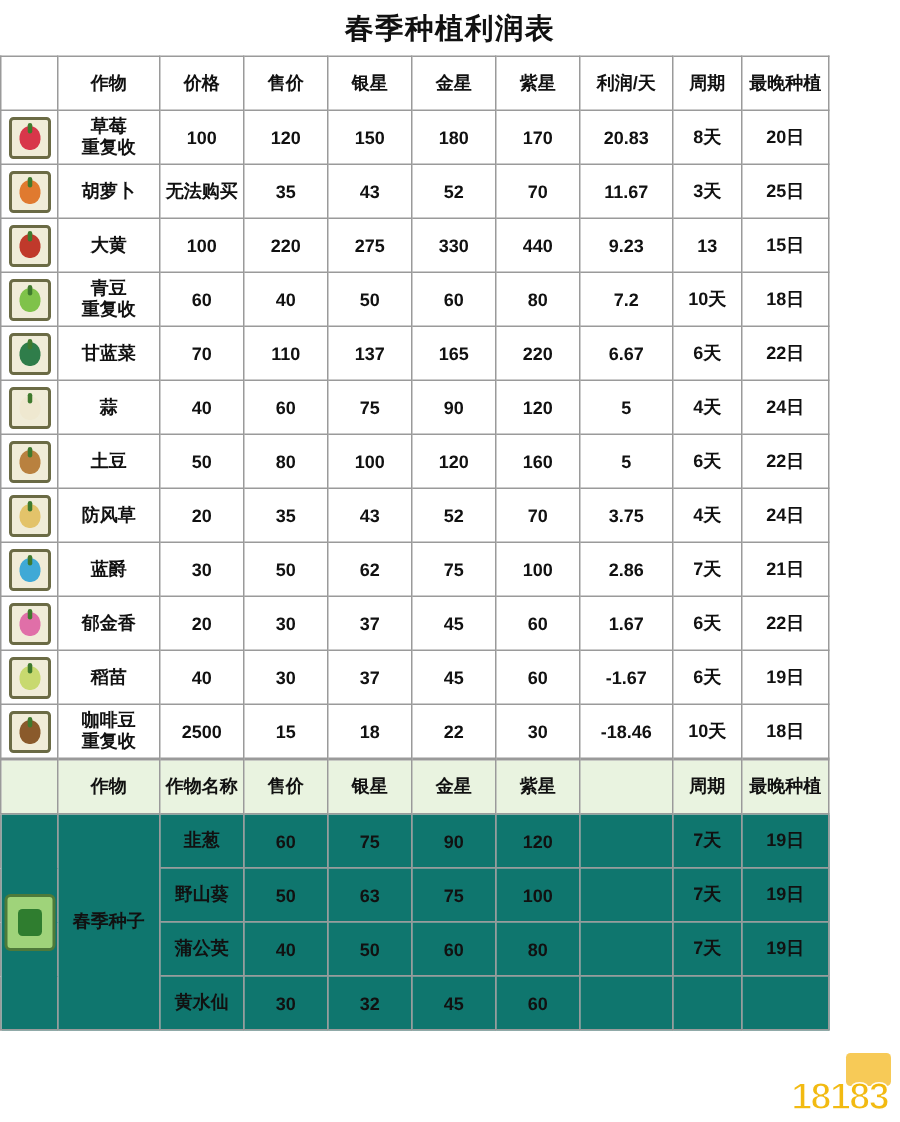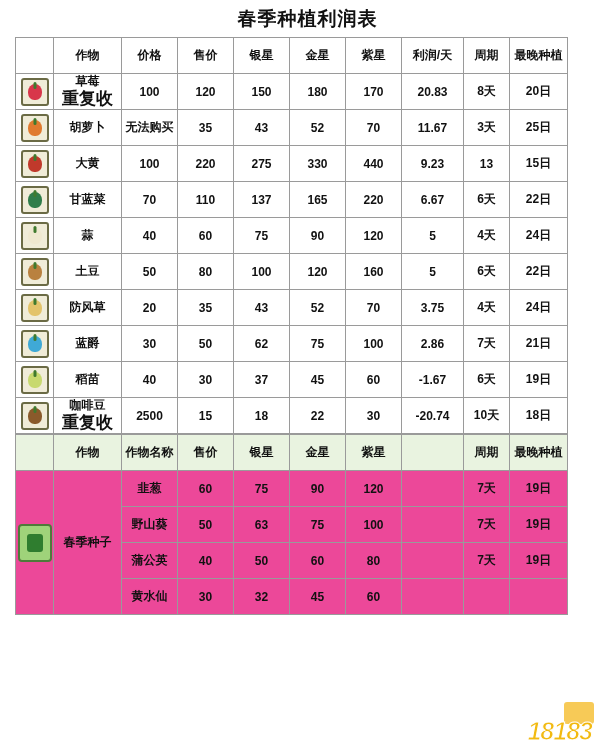--- a/index.html
+++ b/index.html
@@ -13,21 +13,20 @@
     font-family: "Liberation Sans", sans-serif;
     color: #1a1a1a;
     overflow: hidden;
     position: relative;
   }
   .page {
     width: 600px;
     height: 748px;
     position: relative;
     box-sizing: border-box;
-    padding-left: 15px;
   }
   .title {
     text-align: center;
     font-size: 19px;
     font-weight: bold;
     letter-spacing: 1px;
     padding: 6px 0 5px 0;
     color: #111;
   }
   table.grid {
@@ -57,21 +56,21 @@
     width: 38px;
     padding: 0;
   }
   .namecell {
     width: 68px;
     font-size: 12.5px;
     line-height: 1.15;
   }
   .sub {
     display: block;
-    font-size: 17px;
+    font-size: 12px;
   }
   .numcell { width: 56px; }
   .profitcell { width: 62px; margin-left: 12px; }
   .cyclecell { width: 46px; }
   .latecell { width: 58px; margin-left: 30px; }
 
   
   .sprite {
     width: 28px;
     height: 28px;
@@ -102,21 +101,21 @@
     border-radius: 2px;
   }
 
   
   .seedhdr td {
     background: #e9f3e0;
     height: 26px;
     font-size: 12.5px;
   }
   .seedrow td {
-    background: #ec4899;
+    background: #0f766e;
     height: 33px;
   }
   .seedicon {
     width: 38px;
     background: #eef7e6;
   }
   .seedname {
     width: 68px;
     background: #eef7e6;
     font-size: 12.5px;
@@ -140,21 +139,20 @@
     height: 18px;
     background: #2f7d2f;
     border-radius: 3px;
   }
   .watermark {
     position: absolute;
     right: 8px;
     bottom: 2px;
     font-size: 25px;
     font-weight: bold;
-    font-style: italic;
     color: #f2b705;
     -webkit-text-stroke: 1px #ffffff;
     letter-spacing: -1px;
     opacity: 0.95;
     pointer-events: none;
   }
   .wm-badge {
     position: absolute;
     right: 6px;
     bottom: 24px;
@@ -233,20 +231,37 @@
           <td class="numcell">275</td>
           <td class="numcell">330</td>
           <td class="numcell">440</td>
           <td class="profitcell">9.23</td>
           <td class="cyclecell">13</td>
           <td class="latecell">15日</td>
         </tr>
         <tr>
           <td class="iconcell">
             <span class="sprite" style="background: rgb(240, 236, 216);">
+              <span class="dot" style="background: rgb(127, 194, 74);"></span>
+              <span class="stem"></span>
+            </span>
+          </td>
+          <td class="namecell"><span>青豆</span><span class="sub">重复收</span></td>
+          <td class="numcell">60</td>
+          <td class="numcell">40</td>
+          <td class="numcell">50</td>
+          <td class="numcell">60</td>
+          <td class="numcell">80</td>
+          <td class="profitcell">7.2</td>
+          <td class="cyclecell">10天</td>
+          <td class="latecell">18日</td>
+        </tr>
+        <tr>
+          <td class="iconcell">
+            <span class="sprite" style="background: rgb(240, 236, 216);">
               <span class="dot" style="background: rgb(47, 125, 74);"></span>
               <span class="stem"></span>
             </span>
           </td>
           <td class="namecell"><span>甘蓝菜</span></td>
           <td class="numcell">70</td>
           <td class="numcell">110</td>
           <td class="numcell">137</td>
           <td class="numcell">165</td>
           <td class="numcell">220</td>
@@ -318,20 +333,37 @@
           <td class="numcell">62</td>
           <td class="numcell">75</td>
           <td class="numcell">100</td>
           <td class="profitcell">2.86</td>
           <td class="cyclecell">7天</td>
           <td class="latecell">21日</td>
         </tr>
         <tr>
           <td class="iconcell">
             <span class="sprite" style="background: rgb(240, 236, 216);">
+              <span class="dot" style="background: rgb(224, 111, 168);"></span>
+              <span class="stem"></span>
+            </span>
+          </td>
+          <td class="namecell"><span>郁金香</span></td>
+          <td class="numcell">20</td>
+          <td class="numcell">30</td>
+          <td class="numcell">37</td>
+          <td class="numcell">45</td>
+          <td class="numcell">60</td>
+          <td class="profitcell">1.67</td>
+          <td class="cyclecell">6天</td>
+          <td class="latecell">22日</td>
+        </tr>
+        <tr>
+          <td class="iconcell">
+            <span class="sprite" style="background: rgb(240, 236, 216);">
               <span class="dot" style="background: rgb(200, 217, 111);"></span>
               <span class="stem"></span>
             </span>
           </td>
           <td class="namecell"><span>稻苗</span></td>
           <td class="numcell">40</td>
           <td class="numcell">30</td>
           <td class="numcell">37</td>
           <td class="numcell">45</td>
           <td class="numcell">60</td>
@@ -345,21 +377,21 @@
               <span class="dot" style="background: rgb(138, 90, 43);"></span>
               <span class="stem"></span>
             </span>
           </td>
           <td class="namecell"><span>咖啡豆</span><span class="sub">重复收</span></td>
           <td class="numcell">2500</td>
           <td class="numcell">15</td>
           <td class="numcell">18</td>
           <td class="numcell">22</td>
           <td class="numcell">30</td>
-          <td class="profitcell">-20.74</td>
+          <td class="profitcell">-18.46</td>
           <td class="cyclecell">10天</td>
           <td class="latecell">18日</td>
         </tr>
       </tbody>
   </table>
 
   <table class="grid">
     <tbody id="seed-body">
         <tr class="seedhdr">
           <td class="iconcell"></td>

